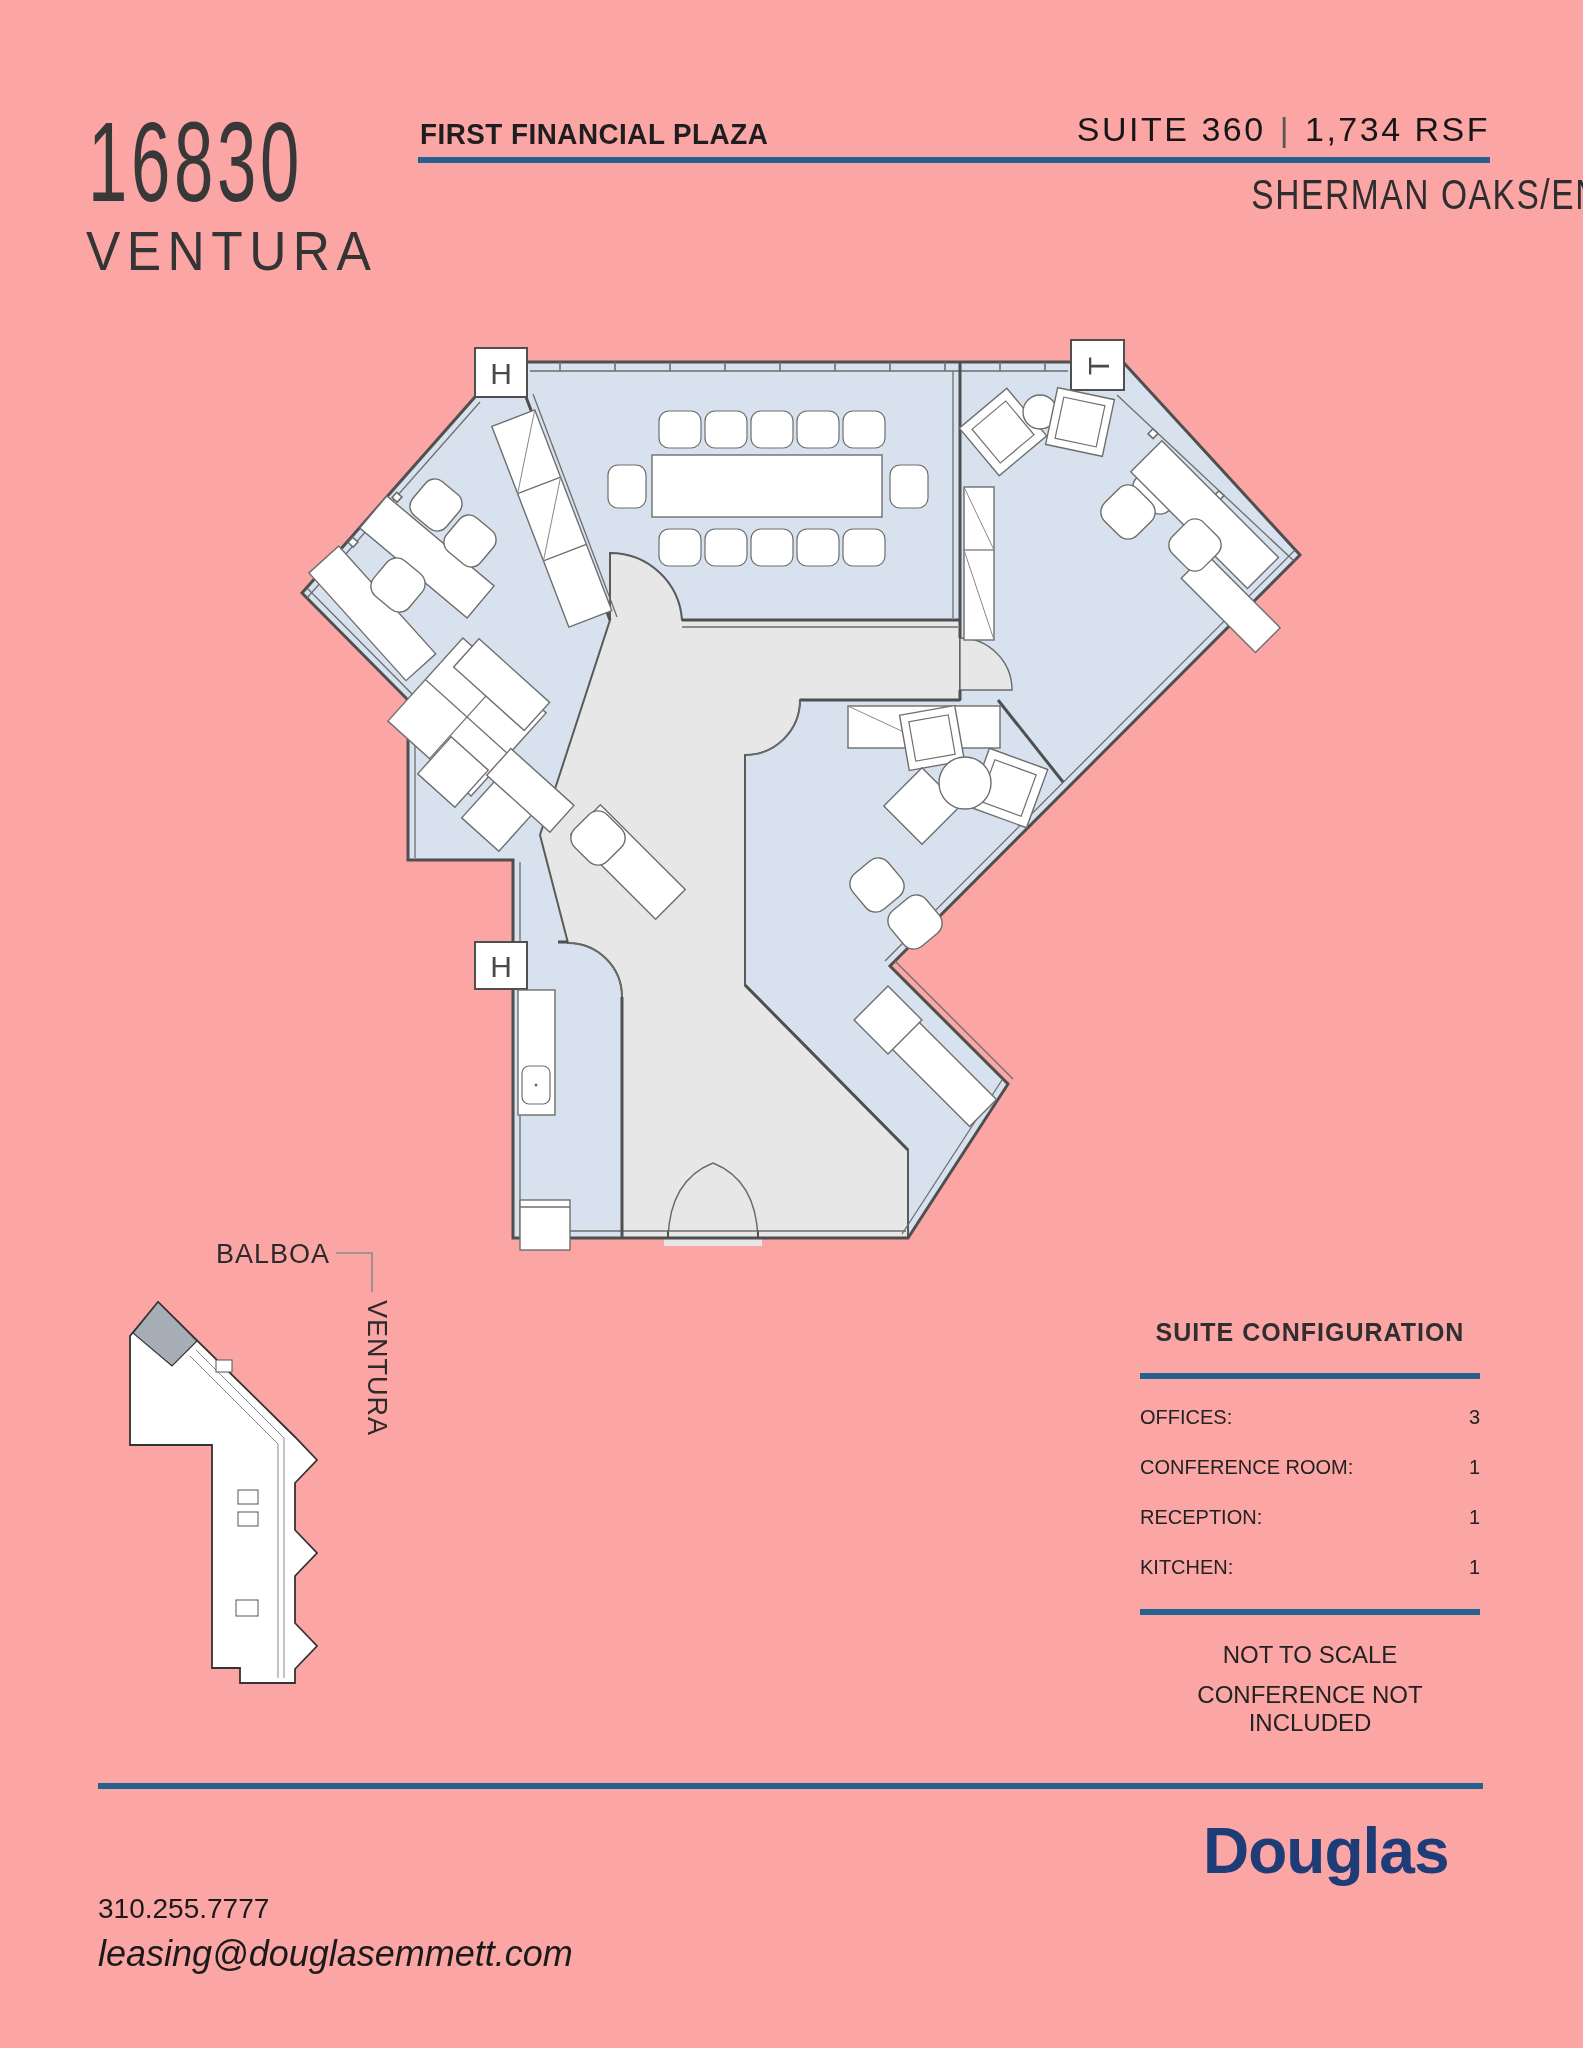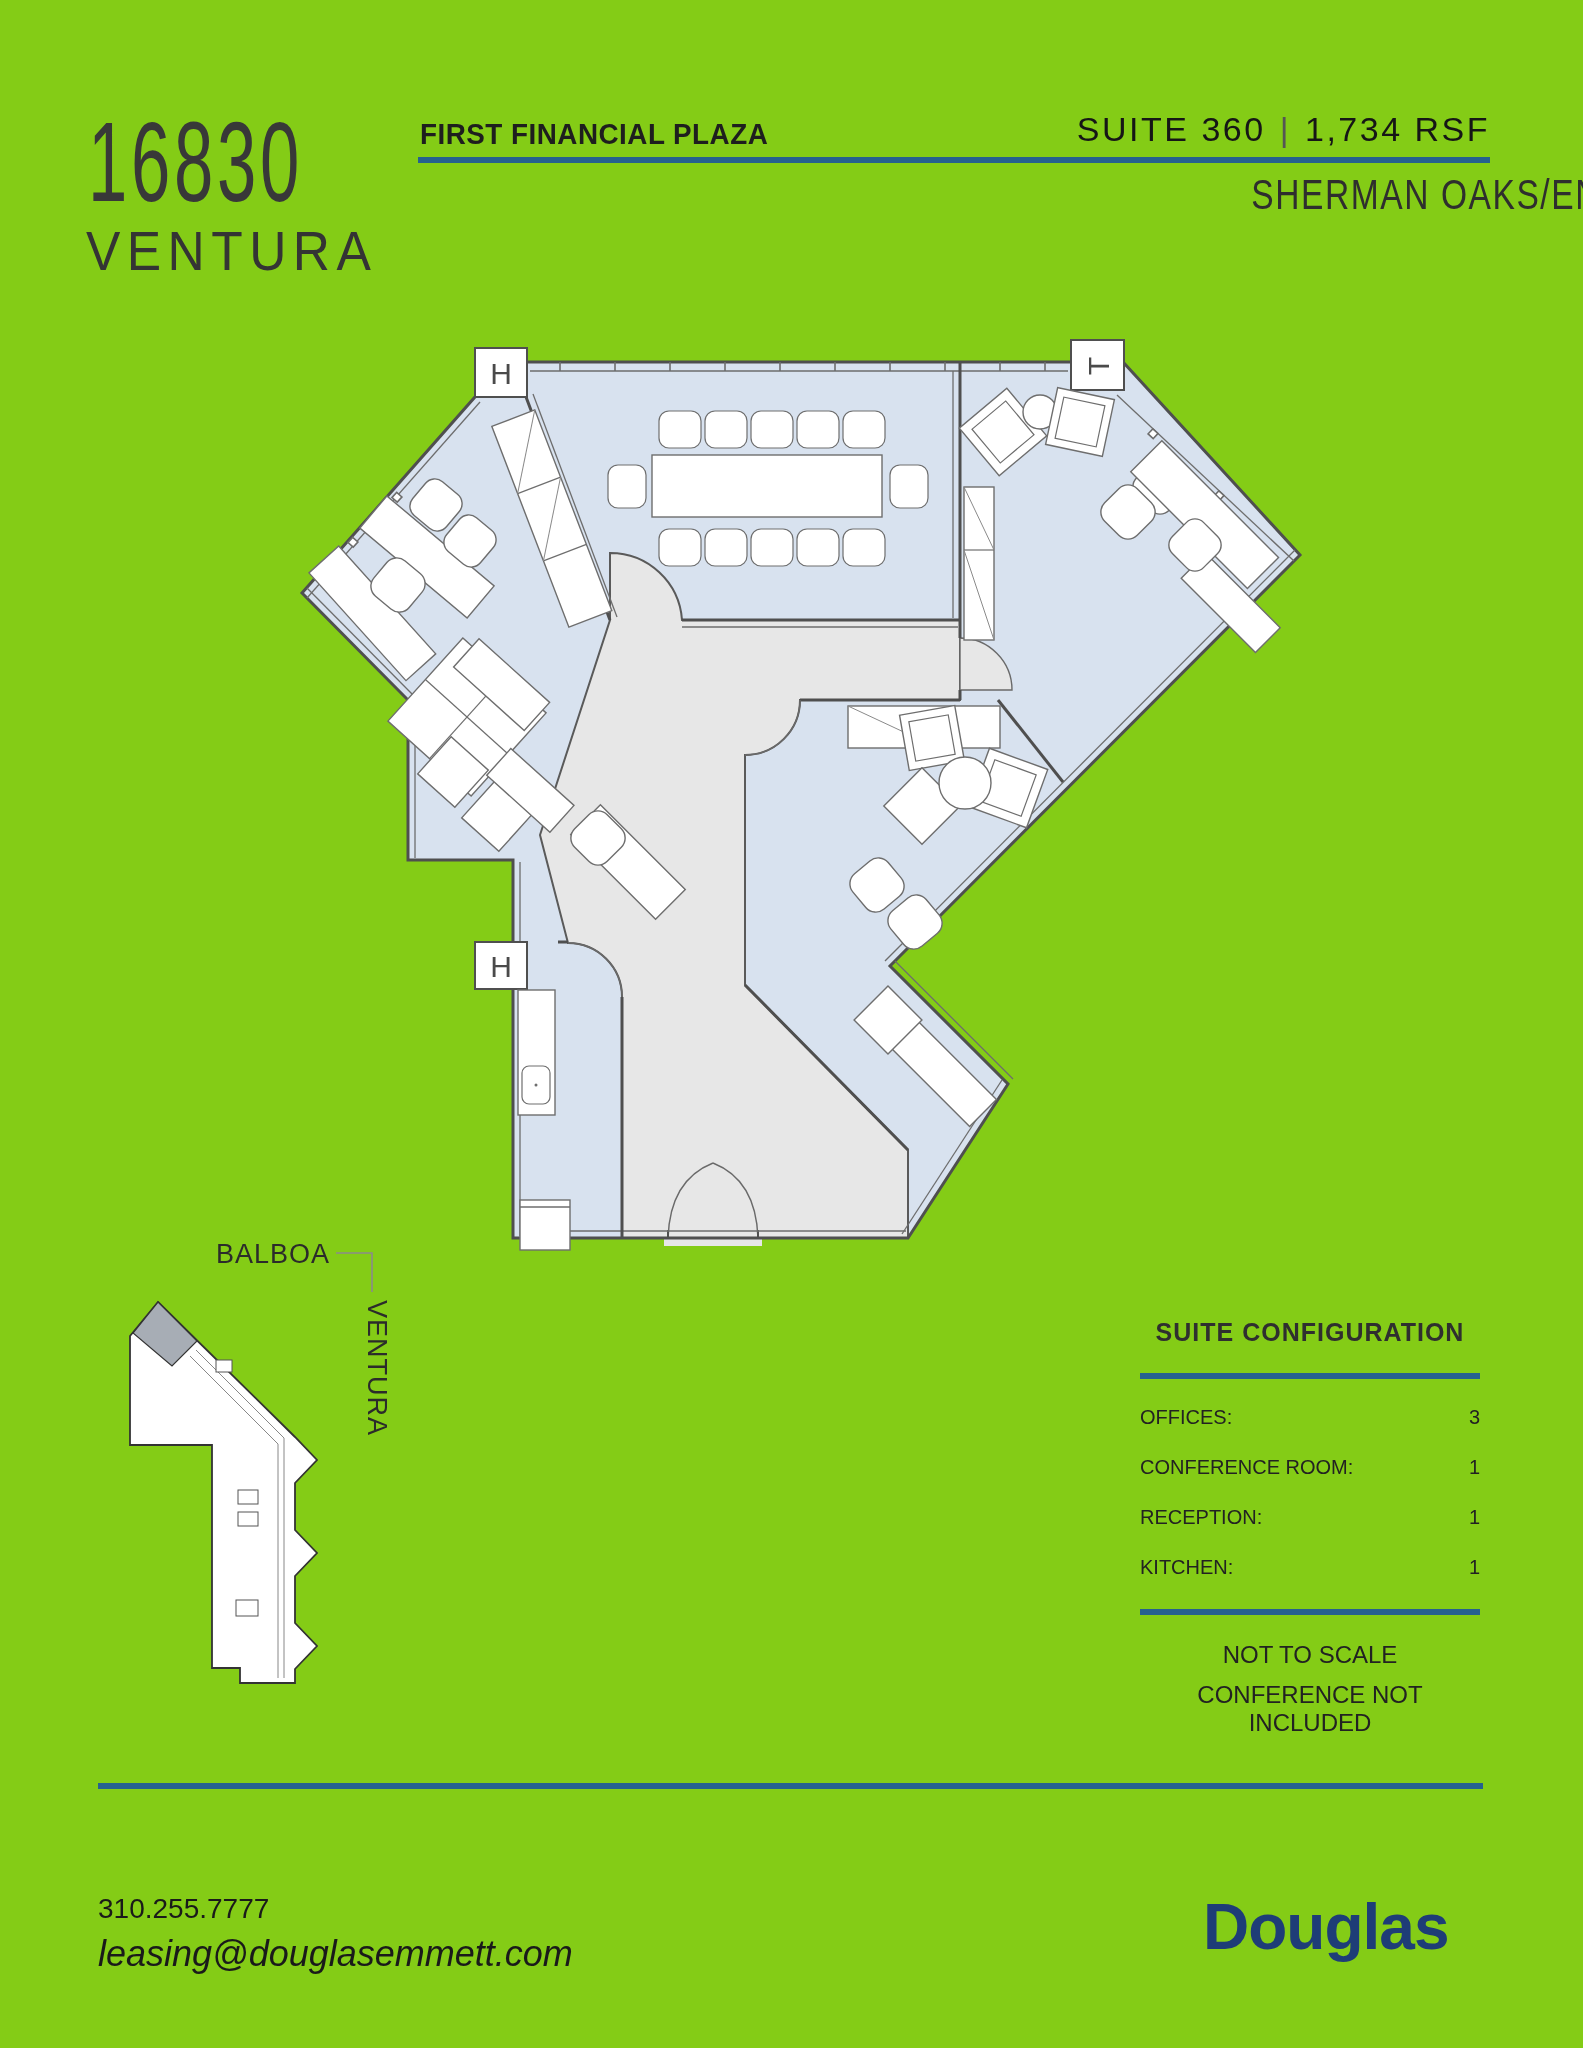--- a/index.html
+++ b/index.html
@@ -1,16 +1,16 @@
 <!DOCTYPE html>
 <html><head>
 <meta charset="utf-8">
 <style>
   html,body{margin:0;padding:0;background:#fff;}
-  #page{position:relative;width:1583px;height:2048px;background:#84cc16;overflow:hidden;
+  #page{position:relative;width:1583px;height:2048px;background:#fca5a5;overflow:hidden;
         font-family:"Liberation Sans","DejaVu Sans",sans-serif;color:#222;}
   .abs{position:absolute;}
   
   #bldg-num{left:88px;top:96px;font-size:114px;font-weight:200;letter-spacing:6px;color:#383838;
             transform:scaleX(.62);transform-origin:left top;white-space:nowrap;}
   #bldg-name{left:86px;top:218px;font-size:56px;font-weight:400;letter-spacing:7px;color:#343434;
              transform:scaleX(.92);transform-origin:left top;white-space:nowrap;}
   #prop-name{left:420px;top:118px;font-size:29px;font-weight:600;color:#1e1e1e;letter-spacing:.5px;
              transform:scaleX(.96);transform-origin:left top;white-space:nowrap;}
   #hdr-rule{left:418px;top:157px;width:1072px;height:6px;}
@@ -24,21 +24,21 @@
   #config .title{text-align:center;font-size:25px;letter-spacing:1px;color:#2f2f2f;font-weight:bold;}
   #config .rule{height:6px;margin-top:26px;}
   #config .rule2{height:6px;margin-top:30px;}
   .cfg-row{display:flex;justify-content:space-between;margin-top:27px;font-size:20px;color:#222;}
   #config .note{text-align:center;font-size:24px;color:#222;margin-top:26px;}
   
   #ftr-rule{left:98px;top:1783px;width:1385px;height:6px;}
   #ftr-contact{left:98px;top:1808px;font-size:30px;font-weight:700;color:#111;letter-spacing:.3px;}
   #ftr-phone{left:98px;top:1893px;font-size:28px;color:#1a1a1a;}
   #ftr-email{left:98px;top:1933px;font-size:36px;color:#1a1a1a;font-style:italic;}
-  #logo{left:1203px;top:1898px;width:290px;font-weight:700;font-size:64px;line-height:.92;
+  #logo{left:1203px;top:1822px;width:290px;font-weight:700;font-size:64px;line-height:.92;
         letter-spacing:-1px;text-align:left;}
   .rule-fill{background:#26618f;}
   
   svg text{font-family:"Liberation Sans","DejaVu Sans",sans-serif;}
   .wall{stroke:#4f4f4f;stroke-width:3;fill:none;stroke-linejoin:miter;}
   .wall-thin{stroke:#6d6d6d;stroke-width:1.3;fill:none;}
   .furn{fill:#ffffff;stroke:#6e6e6e;stroke-width:1.4;}
   .furn2{fill:#ffffff;stroke:#6e6e6e;stroke-width:1.2;}
   .arc{fill:none;stroke:#6a6a6a;stroke-width:1.4;}
   .marker-box{fill:#ffffff;stroke:#4f4f4f;stroke-width:2;}

